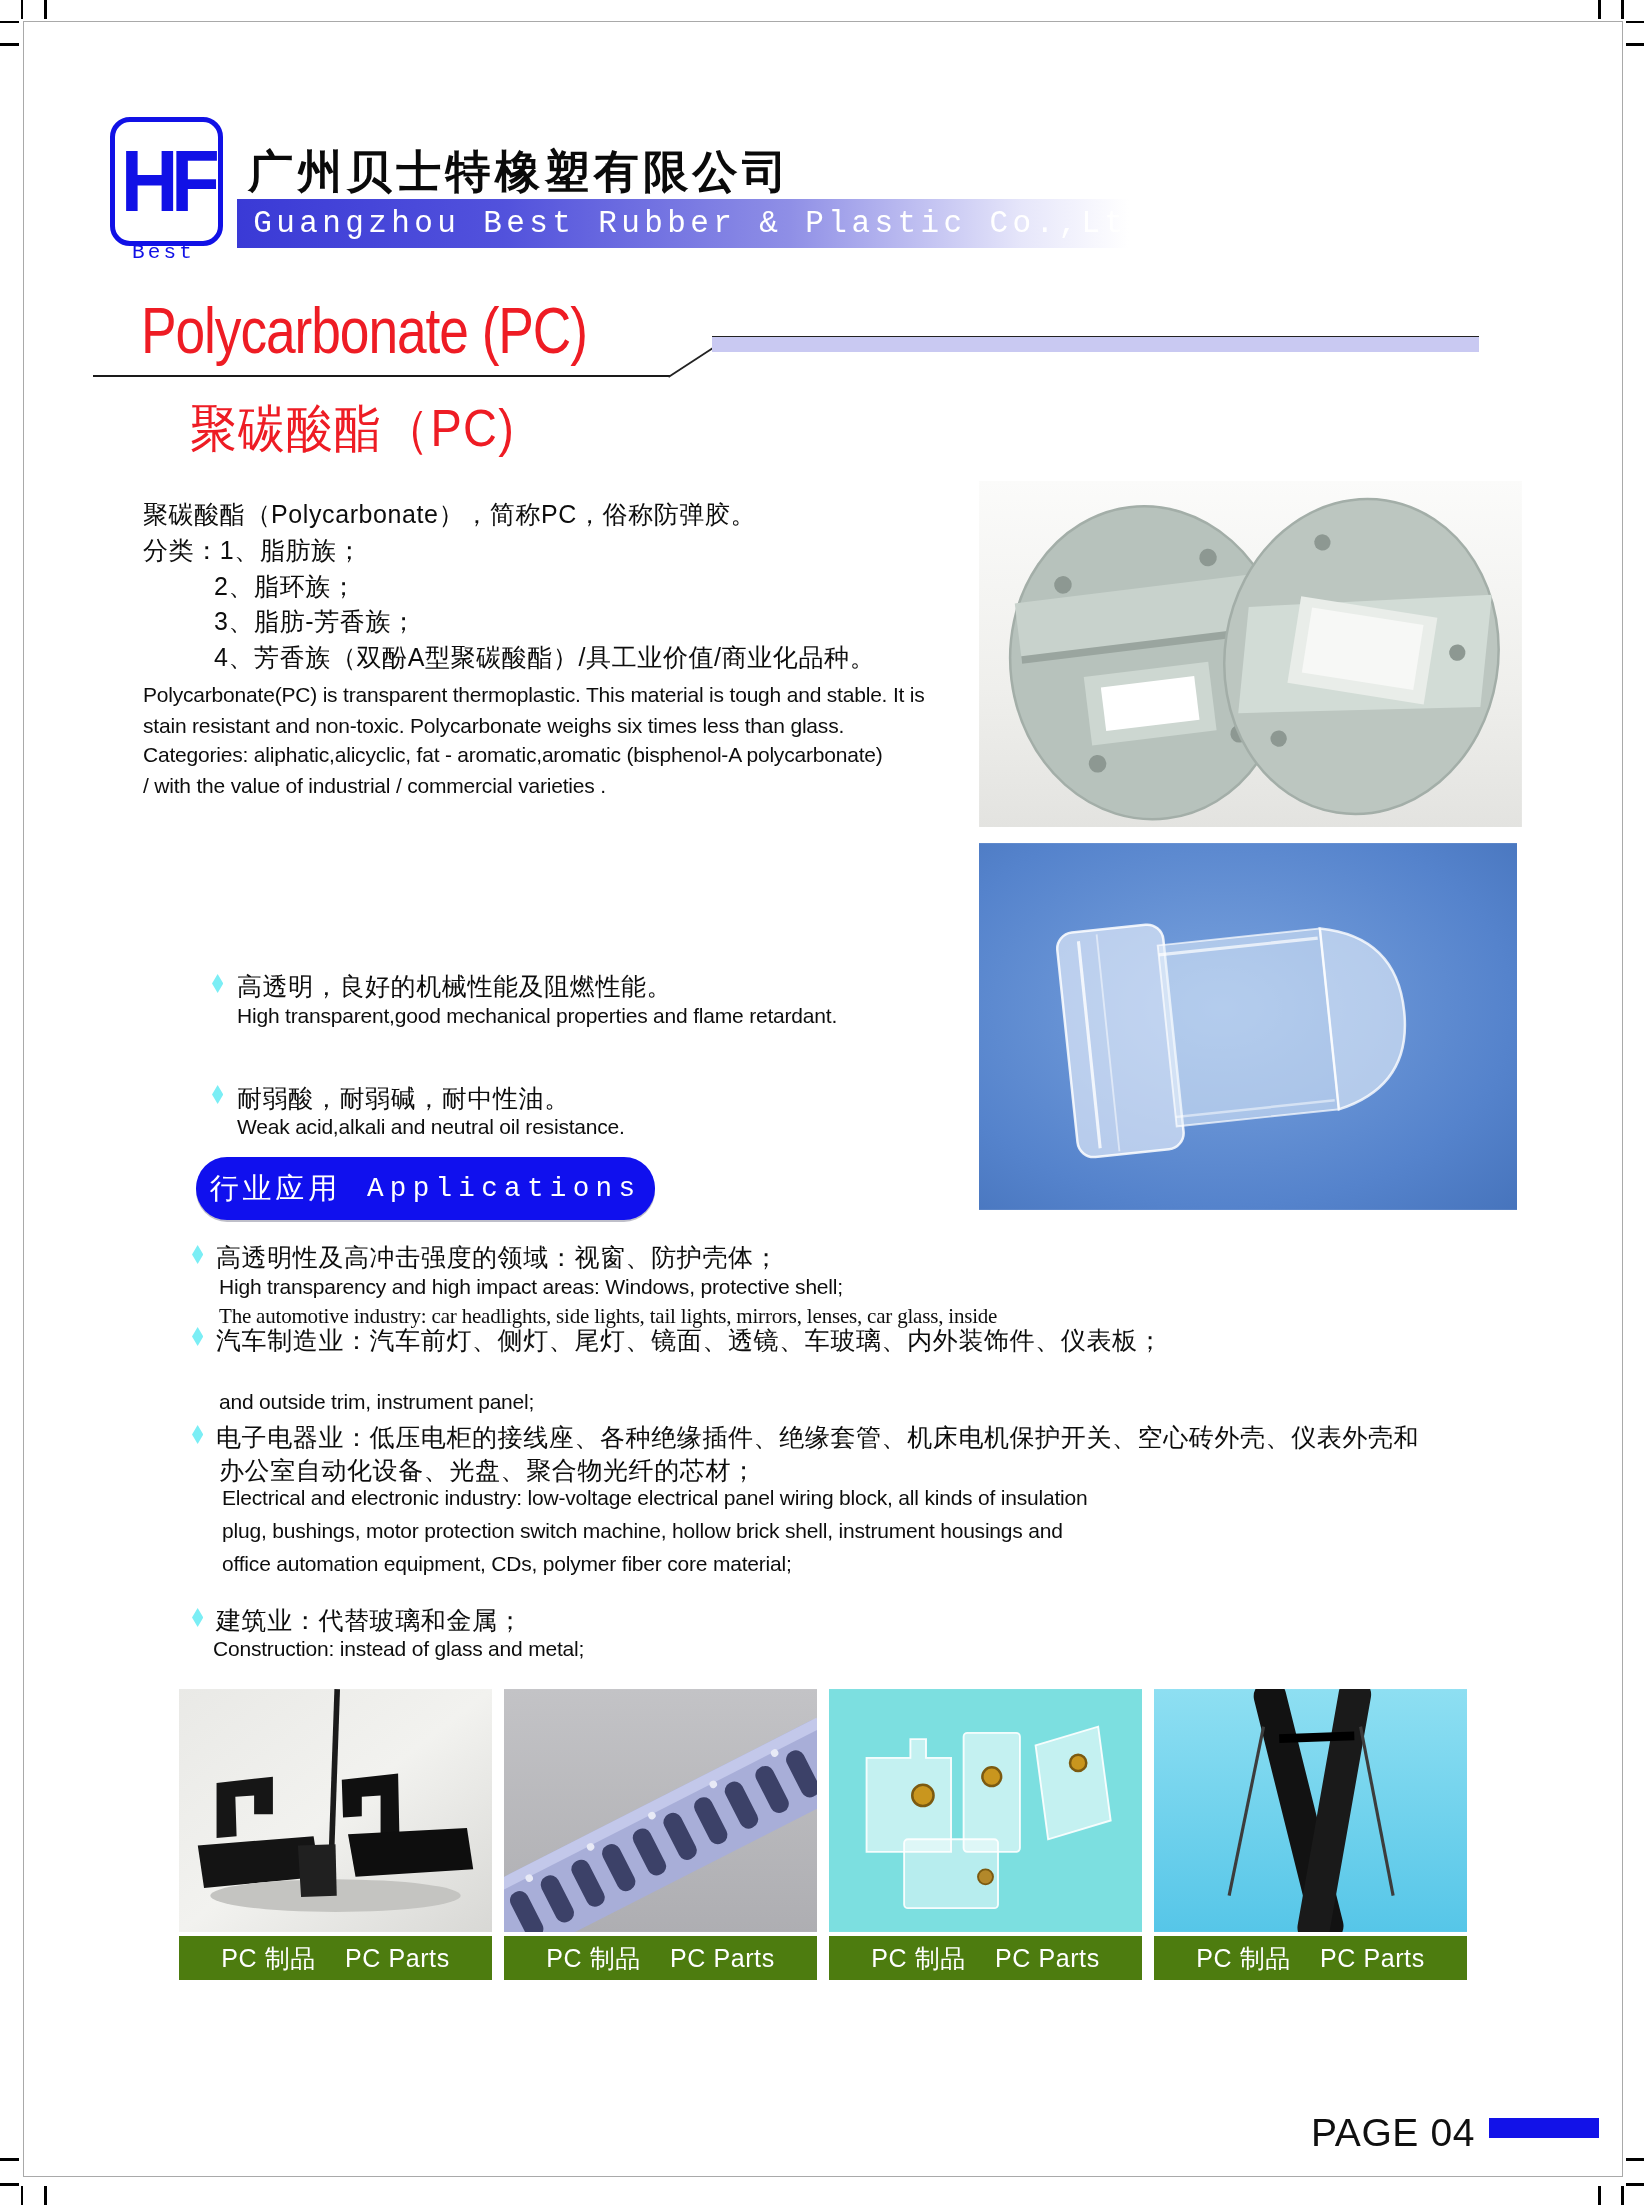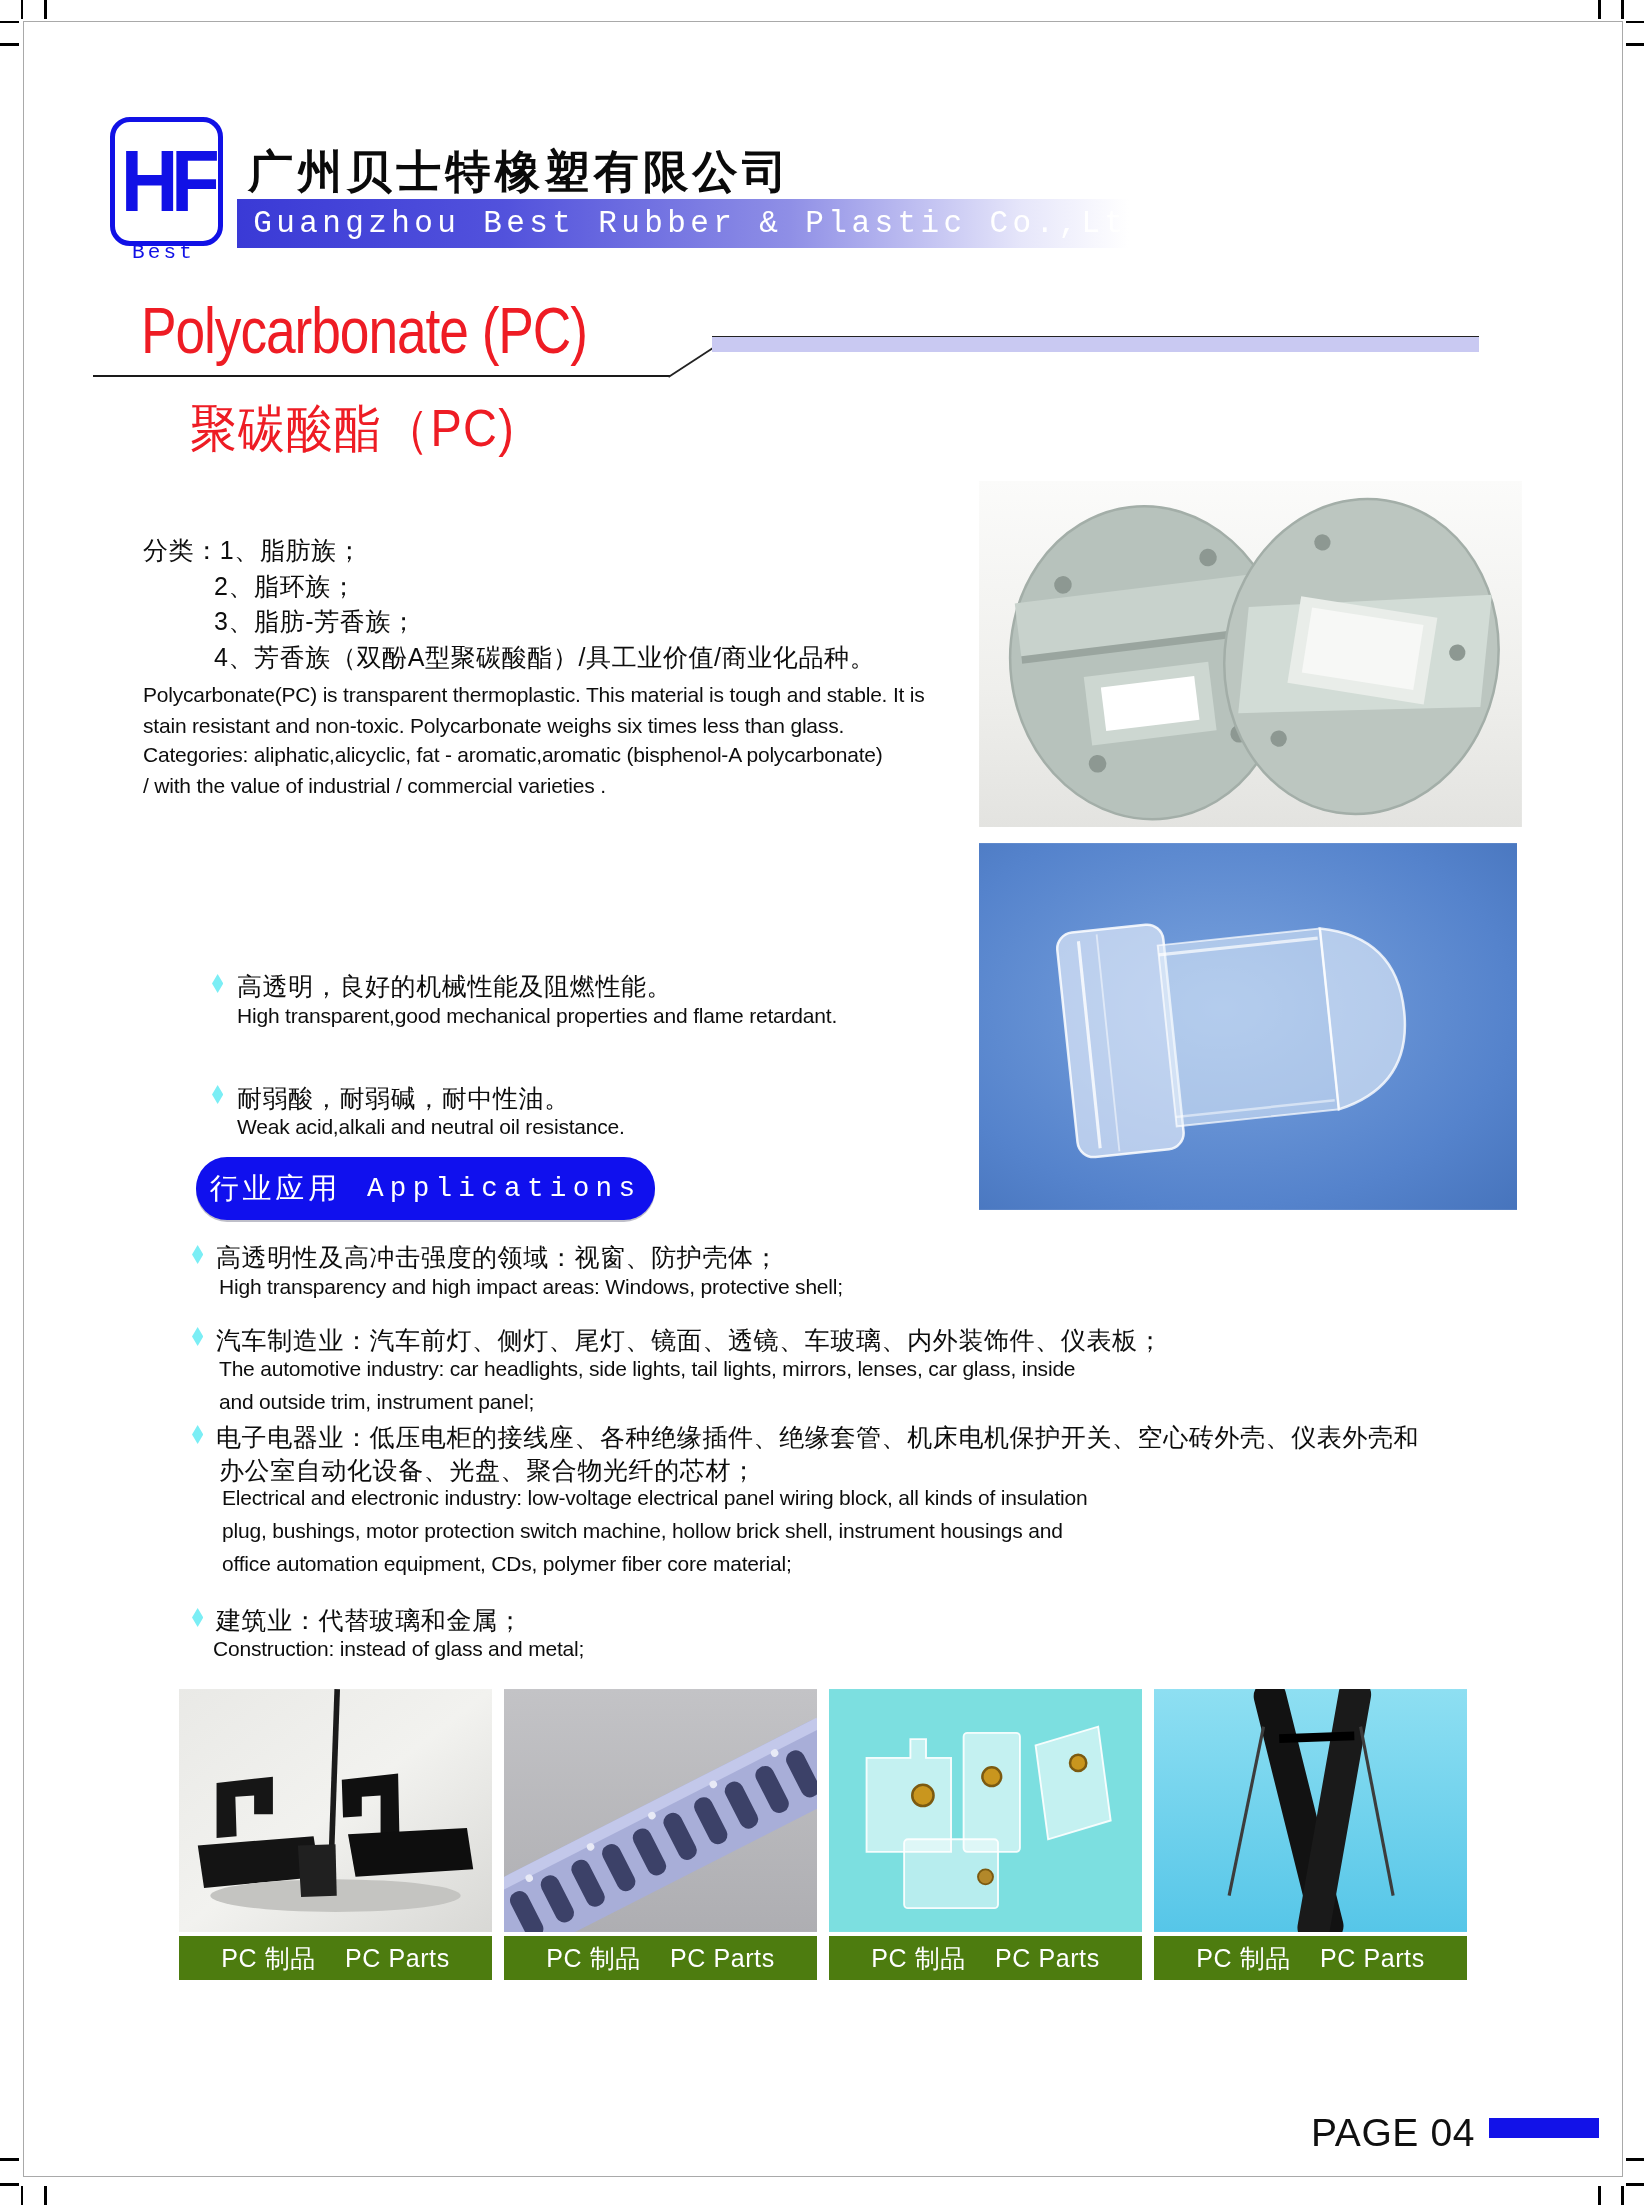--- a/index.html
+++ b/index.html
@@ -88,20 +88,21 @@
   </div>
 
   <div class="title-en">Polycarbonate (PC)</div>
   <div class="title-underline"></div>
   <svg class="abs" style="left:666px;top:345px;" width="51" height="34" viewBox="0 0 82 54">
     <line x1="4" y1="51" x2="78" y2="3" stroke="#222" stroke-width="3"></line>
   </svg>
   <div class="title-bar"></div>
   <div class="title-cn">聚碳酸酯（PC)</div>
 
+  <div class="cn-line" style="left:143px;top:498px;">聚碳酸酯（Polycarbonate），简称PC，俗称防弹胶。</div>
   <div class="cn-line" style="left:143px;top:534px;">分类：1、脂肪族；</div>
   <div class="cn-line" style="left:214px;top:570px;">2、脂环族；</div>
   <div class="cn-line" style="left:214px;top:605px;">3、脂肪-芳香族；</div>
   <div class="cn-line" style="left:214px;top:641px;">4、芳香族（双酚A型聚碳酸酯）/具工业价值/商业化品种。</div>
 
   <div class="en-line" style="left:143px;top:683px;">Polycarbonate(PC) is transparent thermoplastic. This material is tough and stable. It is</div>
   <div class="en-line" style="left:143px;top:714px;">stain resistant and non-toxic. Polycarbonate weighs six times less than glass.</div>
   <div class="en-line" style="left:143px;top:743px;">Categories: aliphatic,alicyclic,  fat - aromatic,aromatic (bisphenol-A polycarbonate)</div>
   <div class="en-line" style="left:143px;top:774px;"> / with the value of industrial / commercial varieties .</div>
 
@@ -118,21 +119,21 @@
     <span class="pill-cn">行业应用</span>
     <span class="pill-en">Applications</span>
   </div>
 
   <div class="diamond" style="left:192px;top:1245px;"></div>
   <div class="cn-line" style="left:216px;top:1241px;">高透明性及高冲击强度的领域：视窗、防护壳体；</div>
   <div class="en-line" style="left:219px;top:1275px;">High transparency and high impact areas: Windows, protective shell;</div>
 
   <div class="diamond" style="left:192px;top:1327px;"></div>
   <div class="cn-line" style="left:216px;top:1324px;">汽车制造业：汽车前灯、侧灯、尾灯、镜面、透镜、车玻璃、内外装饰件、仪表板；</div>
-  <div class="en-line" style="left:219px;top:1357px;">The automotive industry: car headlights, side lights, tail lights, mirrors, lenses, car glass, inside</div>
+  <div class="en-line" style="left:219px;top:1304px;font-family:Liberation Serif, serif;">The automotive industry: car headlights, side lights, tail lights, mirrors, lenses, car glass, inside</div>
   <div class="en-line" style="left:219px;top:1390px;">and outside trim, instrument panel;</div>
 
   <div class="diamond" style="left:192px;top:1425px;"></div>
   <div class="cn-line" style="left:216px;top:1421px;">电子电器业：低压电柜的接线座、各种绝缘插件、绝缘套管、机床电机保护开关、空心砖外壳、仪表外壳和</div>
   <div class="cn-line" style="left:219px;top:1454px;">办公室自动化设备、光盘、聚合物光纤的芯材；</div>
   <div class="en-line" style="left:222px;top:1519px;">plug, bushings, motor protection switch machine, hollow brick shell, instrument housings and</div>
   <div class="en-line" style="left:222px;top:1486px;">Electrical and electronic industry: low-voltage electrical panel wiring block, all kinds of insulation</div>
   <div class="en-line" style="left:222px;top:1552px;">office automation equipment, CDs, polymer fiber core material;</div>
 
   <div class="diamond" style="left:192px;top:1608px;"></div>

